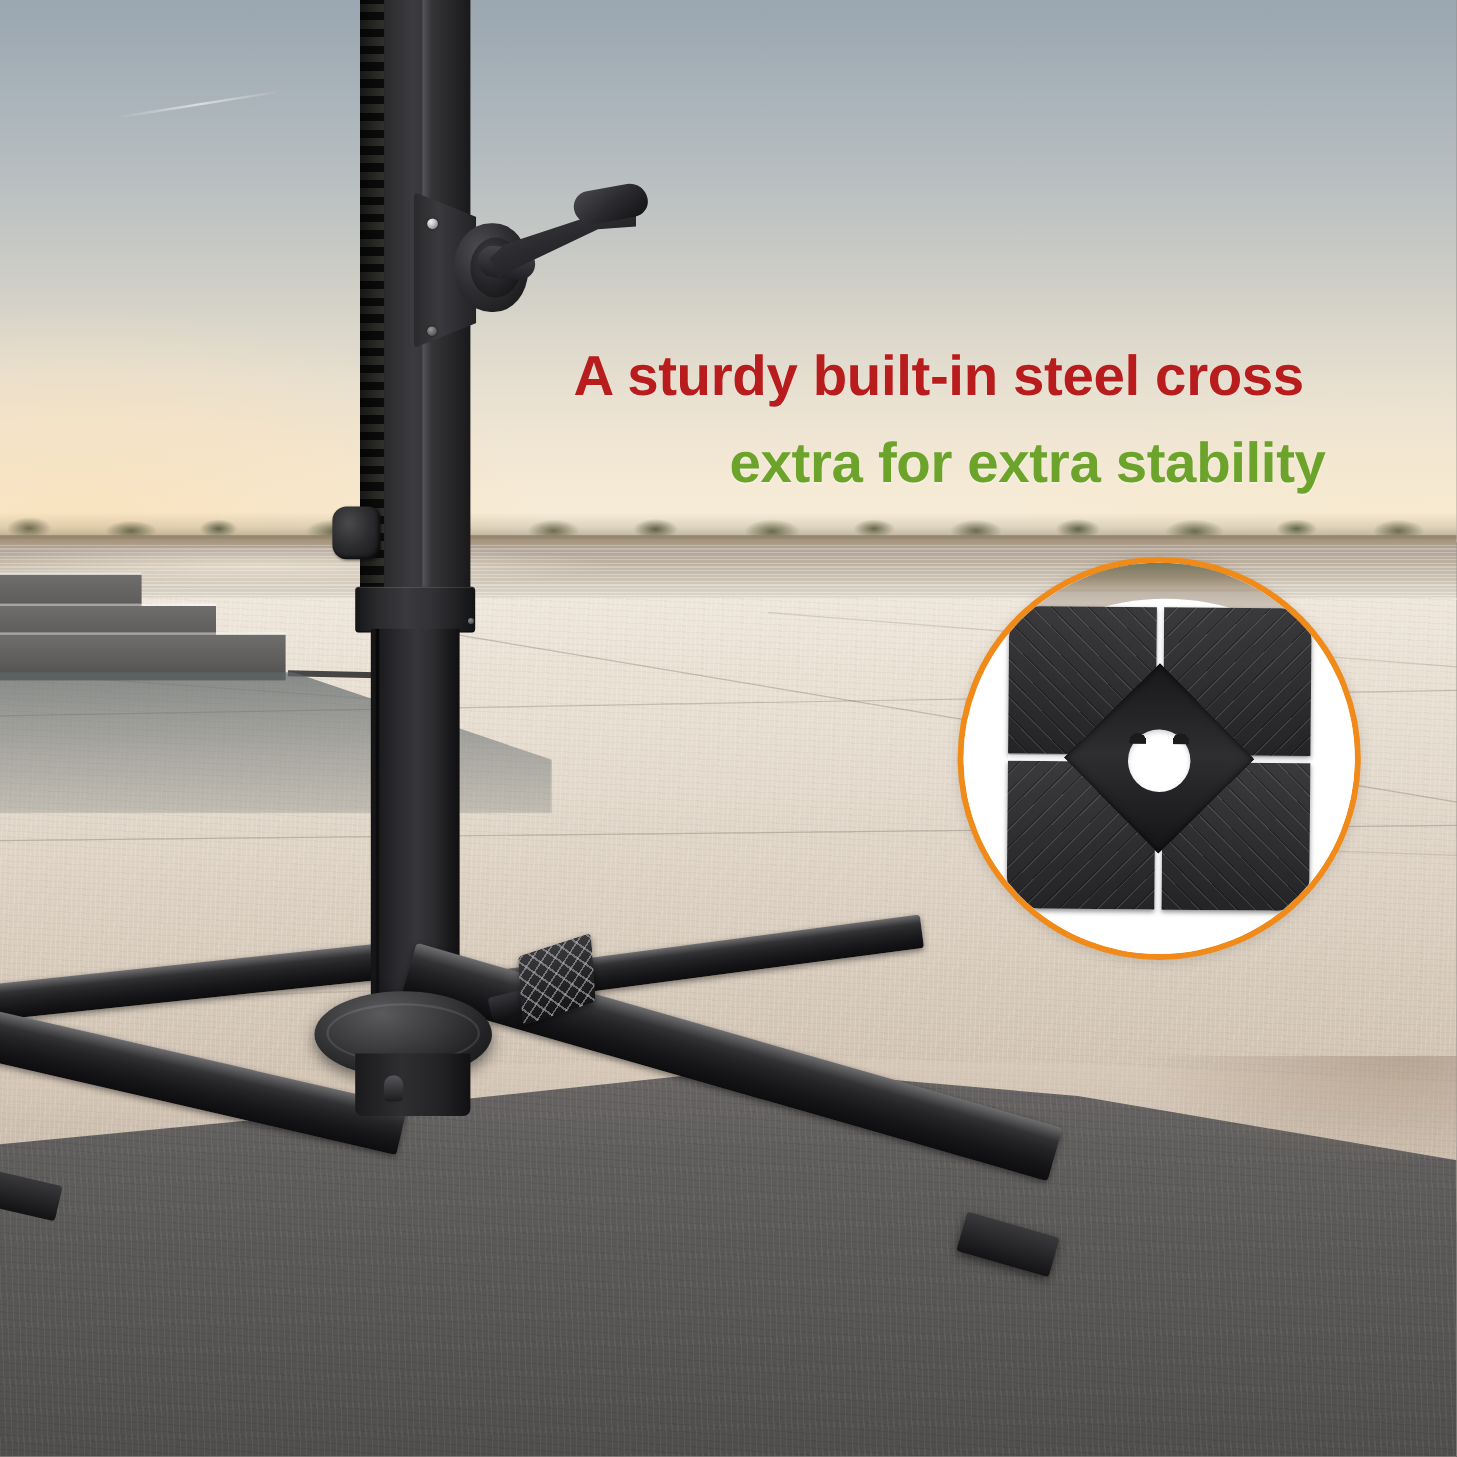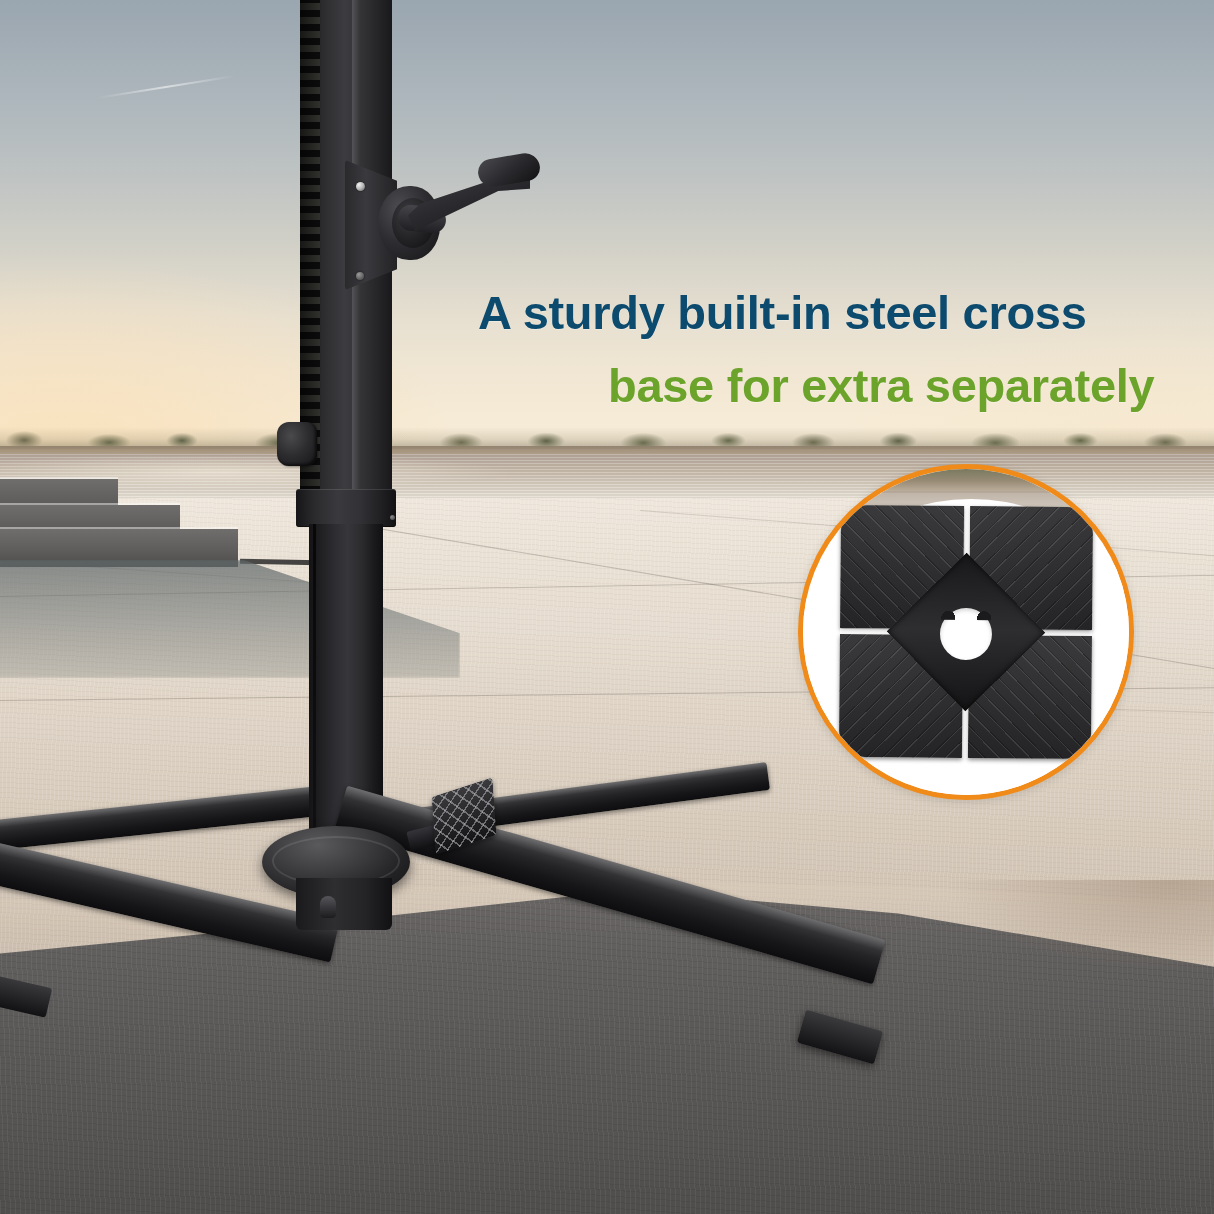--- a/index.html
+++ b/index.html
@@ -417,21 +417,21 @@
 
   
   .headline{
     position:absolute;
     font-weight:bold;
     font-size:47px;
     letter-spacing:-0.3px;
     white-space:nowrap;
     text-shadow:0 1px 1px rgba(255,255,255,.35);
   }
-  .hl1{left:478px;top:285px;color:#0c4a6e;}
+  .hl1{left:478px;top:285px;color:#b91c1c;}
   .hl2{left:608px;top:358px;color:#6BA32B;}
 
   .caption{
     position:absolute;left:778px;top:846px;
     width:400px;
     font-size:21px;line-height:30px;
     color:#15130f;
     white-space:pre-line;
   }
 </style>
@@ -541,16 +541,16 @@
       <div class="plate-seam-h"></div>
 
       <div class="plate-center-void"></div>
       <div class="plate-inner-bevel"></div>
       <div class="plate-hole"></div>
       <div class="plate-hole-notch"></div>
     </div>
   </div>
 
   <div class="headline hl1">A sturdy built-in steel cross</div>
-  <div class="headline hl2">base for extra separately</div>
+  <div class="headline hl2">extra for extra stability</div>
 
 
 </div>
 
 </body></html>

